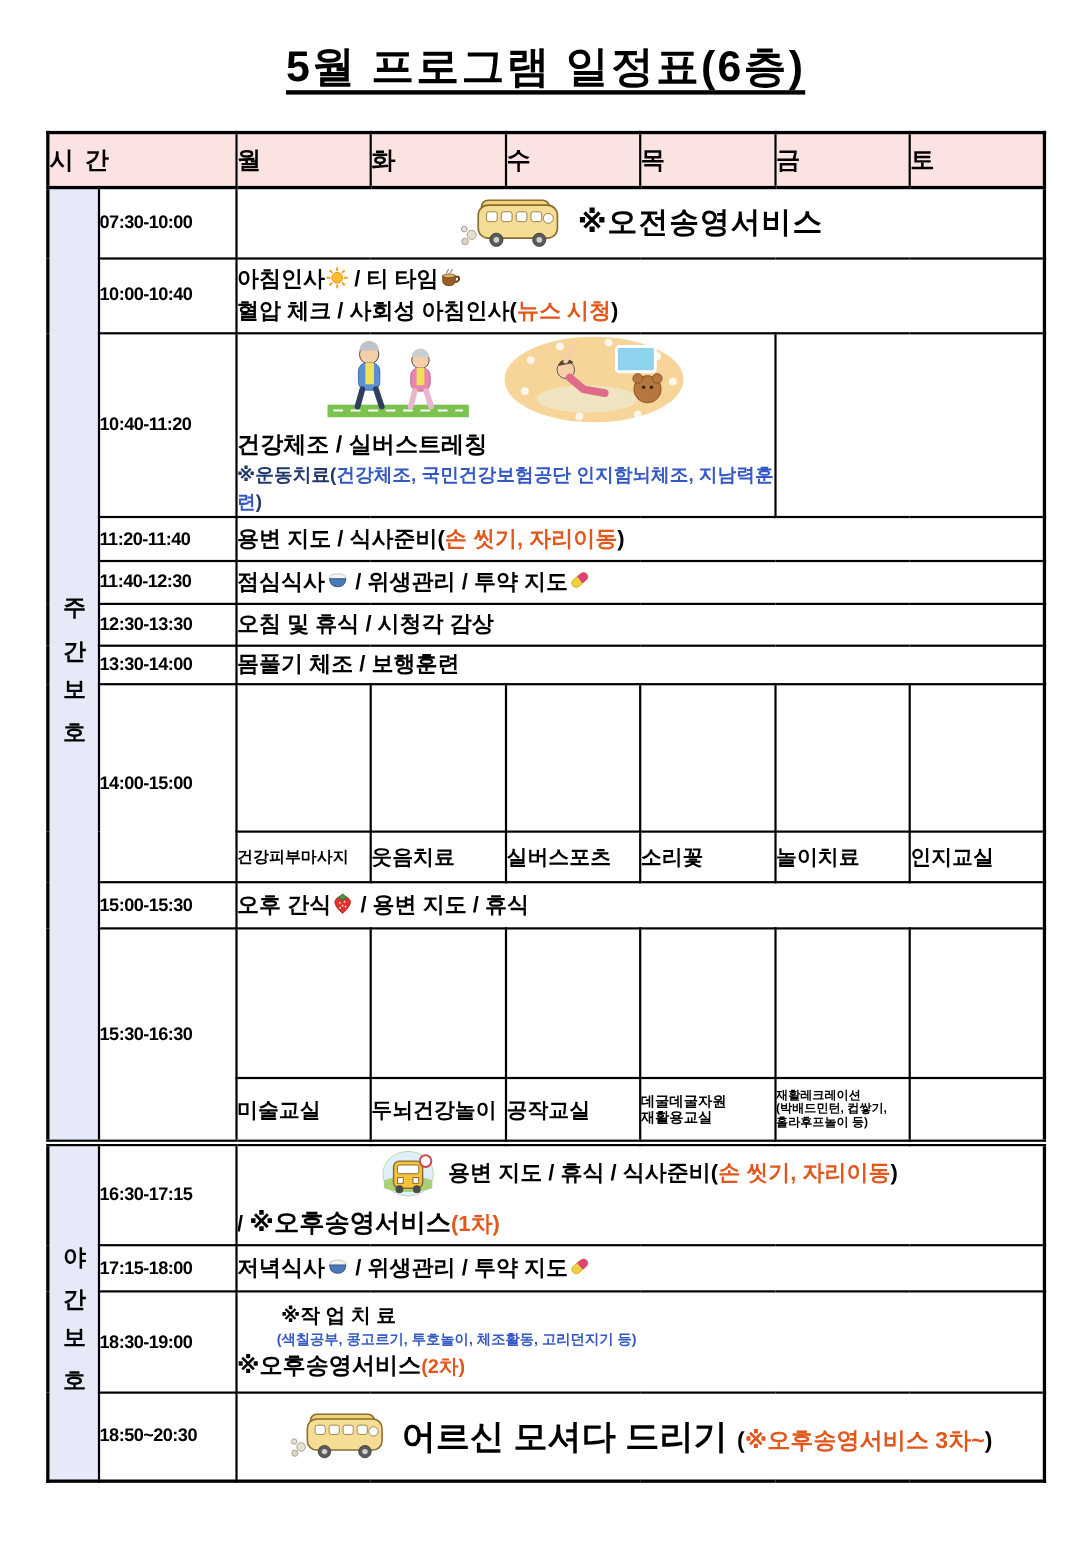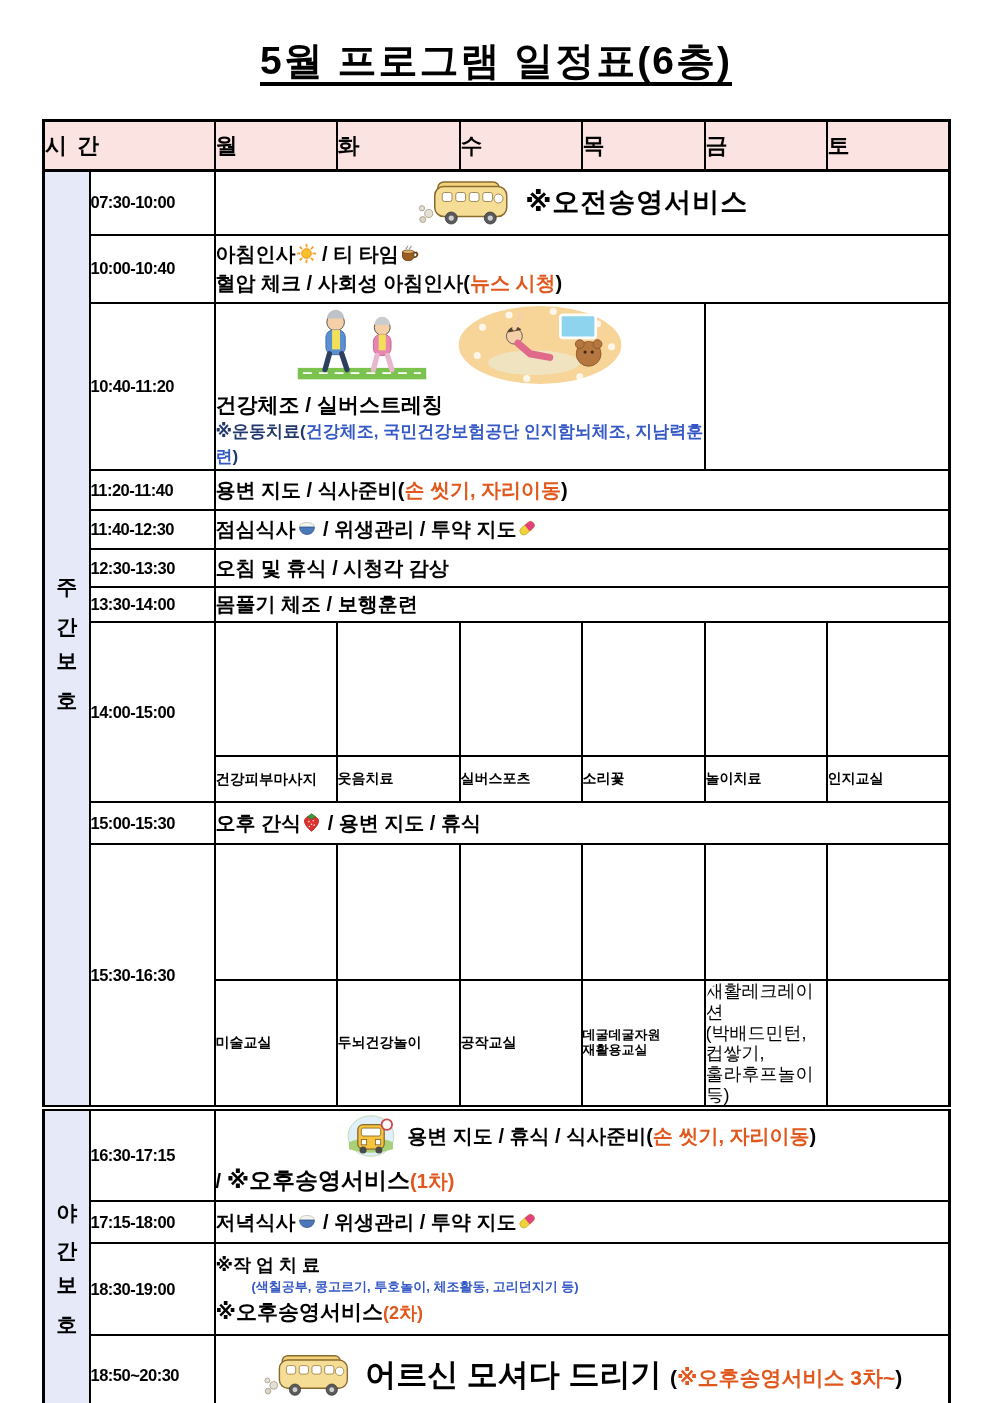--- a/index.html
+++ b/index.html
@@ -17,23 +17,23 @@
   .strip{background:#e6e9f7;}
   .vert{writing-mode:vertical-rl;text-orientation:upright;letter-spacing:17px;font-size:21px;font-weight:700;margin:0 auto;}
   .time{font-size:16.5px;font-weight:700;letter-spacing:-0.5px;white-space:nowrap;}
   .content{font-size:20px;font-weight:600;line-height:1.45;}
   .big1{font-size:27px;font-weight:900;letter-spacing:1px;}
   .orange{color:#e2571b;}
   .blue{color:#3458c5;font-weight:700;}
   .navy{color:#20386b;font-weight:700;}
   .inline-row{display:flex;align-items:center;justify-content:center;gap:12px;}
   .icon{display:inline-block;vertical-align:-3px;line-height:0;}
-  .plabel{font-size:14px;font-weight:800;}
+  .plabel{font-size:19px;font-weight:800;}
   .plabel-sm{font-size:13px;font-weight:800;line-height:1.15;}
-  .plabel-xs{font-size:18px;font-weight:400;line-height:1.15;border-radius:19px;}
+  .plabel-xs{font-size:11px;font-weight:700;line-height:1.15;}
   .photo{width:100%;height:100%;
     background:
       radial-gradient(circle at 22% 36%,#ffd94f 5px,rgba(255,217,79,0) 6px),
       radial-gradient(circle at 46% 28%,#ffd94f 5px,rgba(255,217,79,0) 6px),
       radial-gradient(circle at 70% 40%,#ffd94f 5px,rgba(255,217,79,0) 6px),
       radial-gradient(circle at 58% 54%,#ffd94f 4px,rgba(255,217,79,0) 5px),
       linear-gradient(180deg,#9fb95c 0%,#c6d98f 16%,#e9e6da 34%,#cdbd92 52%,#a08c66 72%,#77654b 100%);}
   .photo.alt{background:
       radial-gradient(circle at 30% 30%,#ffd94f 5px,rgba(255,217,79,0) 6px),
       radial-gradient(circle at 62% 26%,#ffd94f 5px,rgba(255,217,79,0) 6px),
@@ -351,21 +351,21 @@
                   <rect x="3" y="8" width="18" height="8.5" rx="4.25" fill="#f0d23c" stroke="#c9a718" stroke-width="0.8"></rect>
                   <path d="M12 8h4.75a4.25 4.25 0 0 1 0 8.5H12z" fill="#e23f7d"></path>
                 </g>
               </svg></span>
         </td>
       </tr>
 
       <tr class="trh-r13">
         <td class="time">18:30-19:00</td>
         <td colspan="6" class="content">
-          <div style="font-size:18px;">※작 업 치 료</div>
+          <div style="font-size:18px;margin-left:40px;">※작 업 치 료</div>
           <div class="blue" style="font-size:13px;padding-left:36px;">(색칠공부, 콩고르기, 투호놀이, 체조활동, 고리던지기 등)</div>
           <div>
             <span style="font-size:21px;font-weight:900;">※오후송영서비스</span><span class="orange" style="font-weight:800;font-size:18px;">(2차)</span>
           </div>
         </td>
       </tr>
 
       <tr class="trh-r14">
         <td class="time">18:50~20:30</td>
         <td colspan="6" class="content">

